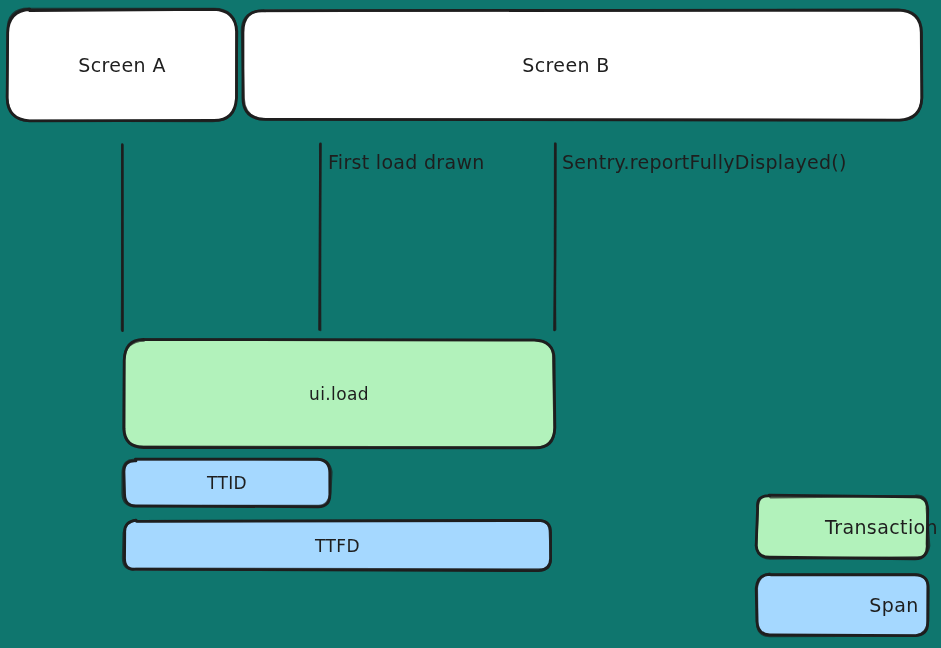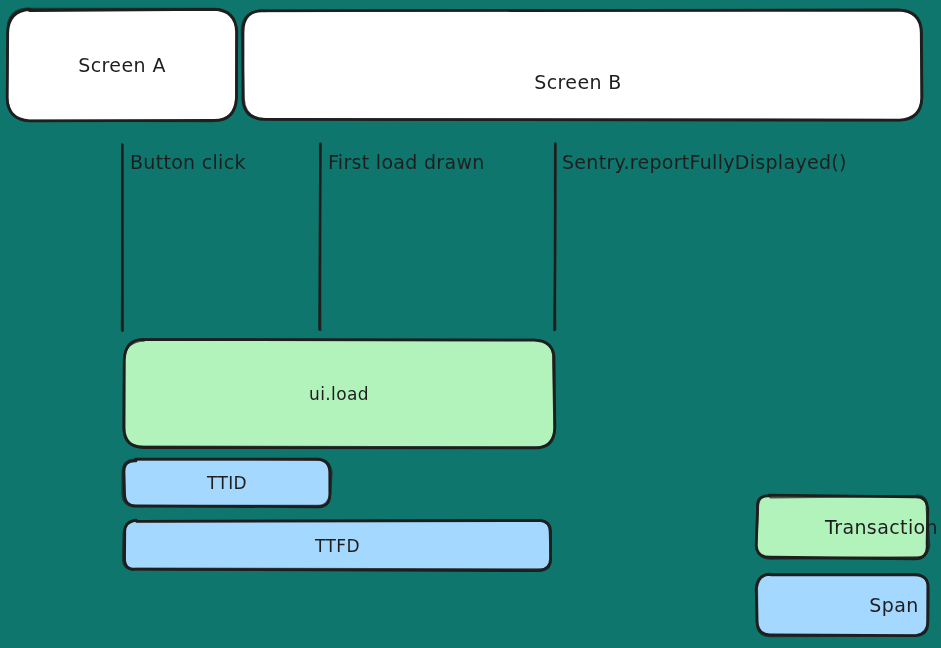--- a/index.html
+++ b/index.html
@@ -106,24 +106,23 @@
         <path d="M 769.617193907965 574.9257233722601 L 914.9322792300954 575.3215425952803 Q 927.9244769713841 575.2668611549307 928.2999789398164 587.6808657923248 L 928.3690373548307 622.139117464656 Q 927.7339245183393 634.9449567559641 915.3802890921943 634.9372526716907 L 769.7394138649106 635.0995582935866 Q 756.5047002029605 635.3414008340333 757.4593371944502 622.4796601913404 L 756.6160588054918 587.5192791700829 Q 757.3966501820832 575.3804000930395 769.7009345428087 575.3059365937952 Z" fill="#a5d8ff" stroke="none"></path>
         <path d="M 770.6207388563082 574.7697186948266 L 914.6354285775684 574.7779993622098 Q 928.4133046381176 574.9276849690359 927.8480068468489 587.4216734752524 L 927.6663169594482 622.8618477975484 Q 928.030136598926 634.347249713773 915.8547402005643 635.6572665847373 L 770.6868820828386 634.8238592137117 Q 757.8826258083806 635.3486169764307 756.8976155615412 621.3674966669175 L 756.2144233316183 588.2209843169433 Q 757.7450822533108 574.4626145594287 769.1244555184618 574.3467899186071 Z" fill="none" stroke="#1e1e1e" stroke-width="2.8" stroke-linecap="round" stroke-linejoin="round" opacity="1"></path>
         <path d="M 770.8569863927551 574.9836045370903 L 916.0503041278571 574.1866252396721 Q 928.0852691861801 575.4003303244244 928.5414664940909 589.2242804991547 L 928.2060593985952 620.7286506665405 Q 926.9589272253215 634.0479322404135 916.1206782027148 635.593577722786 L 769.6672242758796 636.1960123463068 Q 756.1589402710088 635.7628047743347 757.3252033088356 620.745843538316 L 756.9238193030469 588.0336080796551 Q 758.1969918170944 575.5125529507641 769.9085744903423 573.6617409174796 Z" fill="none" stroke="#1e1e1e" stroke-width="2.2399999999999998" stroke-linecap="round" stroke-linejoin="round" opacity="0.72"></path>
       </g>
     </svg>
 
   <div class="layer" id="overlay">
       <div class="hit" style="left: 8px; top: 10px; width: 228px; height: 110px;">
         <div class="node-label screen-title" style="left: 0px; top: 0px; width: 228px; height: 110px;">Screen A</div>
       </div>
-      <div class="hit" style="left: 239px; top: 10px; width: 678px; height: 124px; margin-top: 17px;">
+      <div class="hit" style="left: 227px; top: 10px; width: 678px; height: 124px;">
         <div class="node-label screen-title" style="left: 0px; top: 0px; width: 678px; height: 110px;">Screen B</div>
       </div>
-      <div class="marker-label" style="left: 130px; top: 151px;">Button click</div>
       <div class="marker-label" style="left: 328px; top: 151px;">First load drawn</div>
       <div class="marker-label" style="left: 562px; top: 151px;">Sentry.reportFullyDisplayed()</div>
       <div class="hit" style="left: 124px; top: 340px; width: 430px; height: 108px;">
         <div class="node-label bar-title" style="left: 0px; top: 0px; width: 430px; height: 108px;">ui.load</div>
       </div>
       <div class="hit" style="left: 124px; top: 460px; width: 206px; height: 34px;">
         <div class="node-label bar-title" style="left: 0px; top: 0px; width: 206px; height: 46px;">TTID</div>
       </div>
       <div class="hit" style="left: 124px; top: 521px; width: 427px; height: 40px;">
         <div class="node-label bar-title" style="left: 0px; top: 0px; width: 427px; height: 49px;">TTFD</div>

